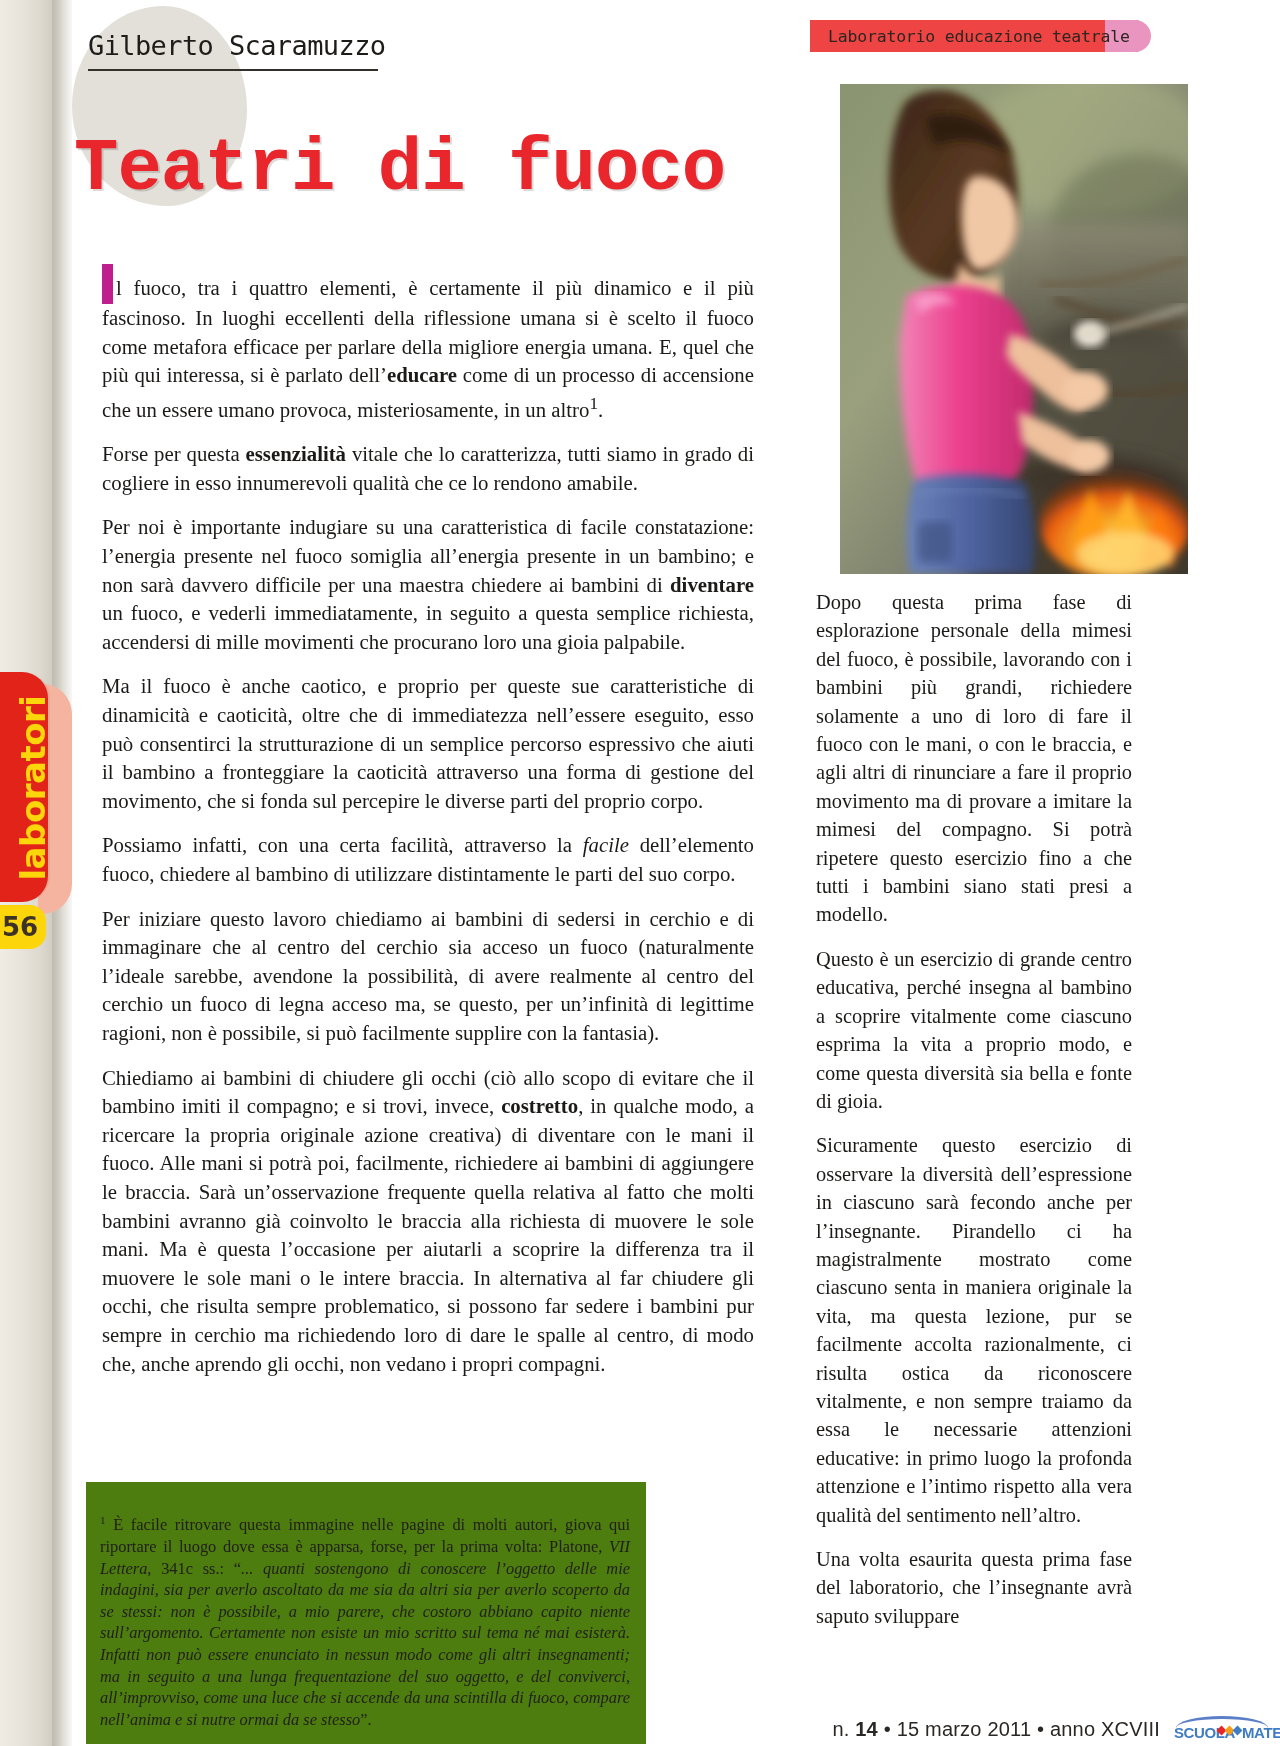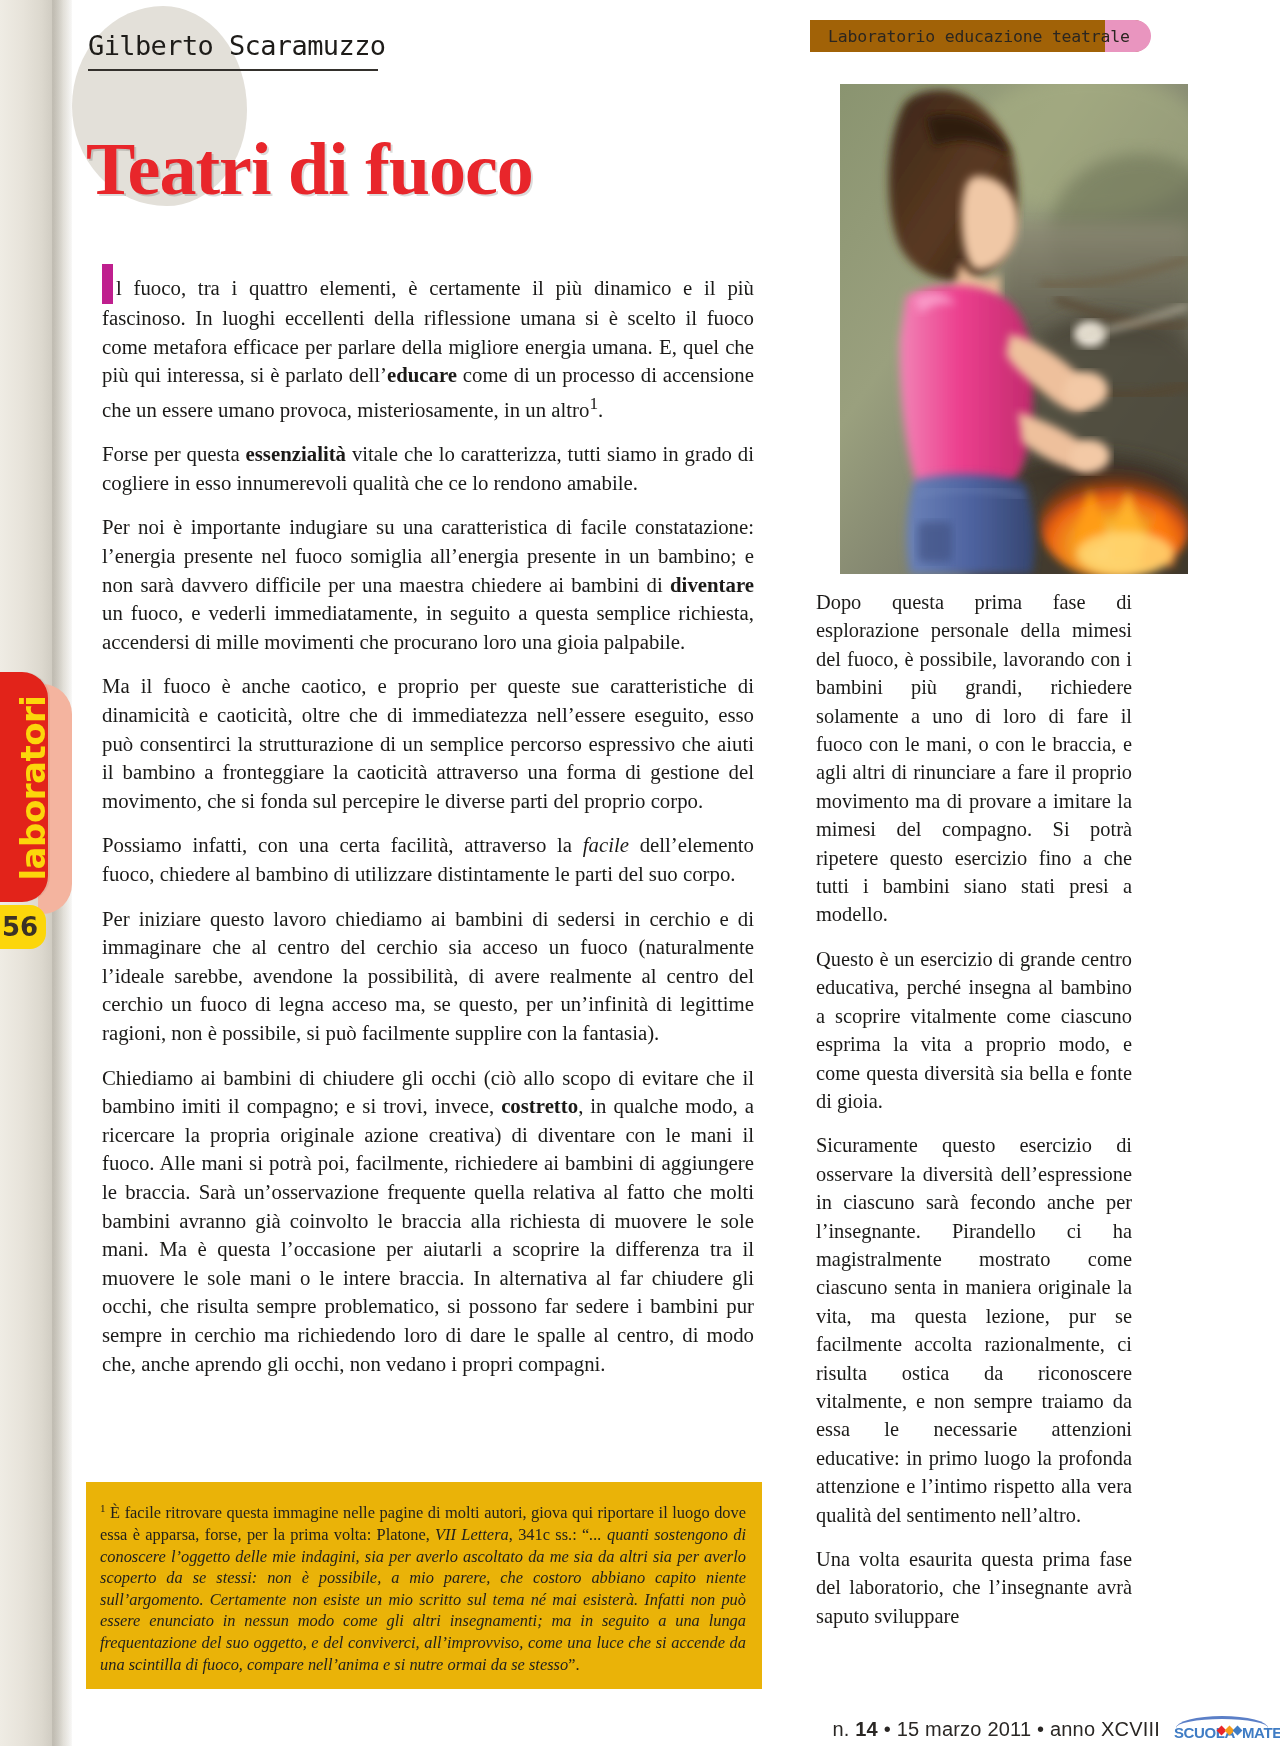--- a/index.html
+++ b/index.html
@@ -78,21 +78,21 @@
     font-family:"DejaVu Sans", sans-serif;
     font-weight:bold; font-size:26px; color:#3c3226;
     padding-left:6px;
   }
 
   
   #section-badge {
     position:absolute; left:810px; top:20px;
     height:32px;
     padding:0 20px 0 18px;
-    background:#a16207;
+    background:#ef4444;
     border-radius:0 16px 16px 0;
     z-index:4;
     display:flex; align-items:center;
   }
   #section-badge .pill-cap {
     position:absolute; right:-1px; top:0; width:46px; height:32px;
     background:#e995bf; border-radius:0 16px 16px 0;
   }
   #section-badge-label {
     position:relative; z-index:2;
@@ -105,22 +105,22 @@
   #author {
     position:absolute; left:88px; top:30px; z-index:3;
     font-family:"DejaVu Sans Mono", monospace;
     font-size:27px; color:#1e1c19; letter-spacing:-0.6px;
   }
   #author-rule {
     position:absolute; left:88px; top:69px; width:290px; height:2px;
     background:#33302c; z-index:3;
   }
   #headline {
-    position:absolute; left:86px; top:80px; z-index:3;
-    font-family:Liberation Serif, serif;
+    position:absolute; left:74px; top:80px; z-index:3;
+    font-family:Liberation Mono, monospace;
     font-weight:bold;
     font-size:74px;
     line-height:78px;
     color:#e8262b;
     letter-spacing:-1px;
     text-shadow:2px 2px 0 rgba(0,0,0,.14);
   }
 
   
   #photo {
@@ -156,23 +156,23 @@
     width:11px; height:40px;
     background:#bf1f8e;
     vertical-align:-9px;
     margin-right:3px;
   }
   .bodytext b { font-weight:bold; }
   .bodytext i { font-style:italic; }
 
   
   #footnote {
-    position:absolute; left:86px; top:1482px; width:676px;
-    background:#eab308;
-    padding:16px 16px 14px 14px;
+    position:absolute; left:86px; top:1482px; width:560px;
+    background:#4d7c0f;
+    padding:28px 16px 14px 14px;
     z-index:3;
   }
   #footnote p {
     margin:0;
     font-family:"Liberation Serif", serif;
     font-size:16.4px;
     line-height:21.6px;
     color:#201f1c;
     text-align:justify;
   }

